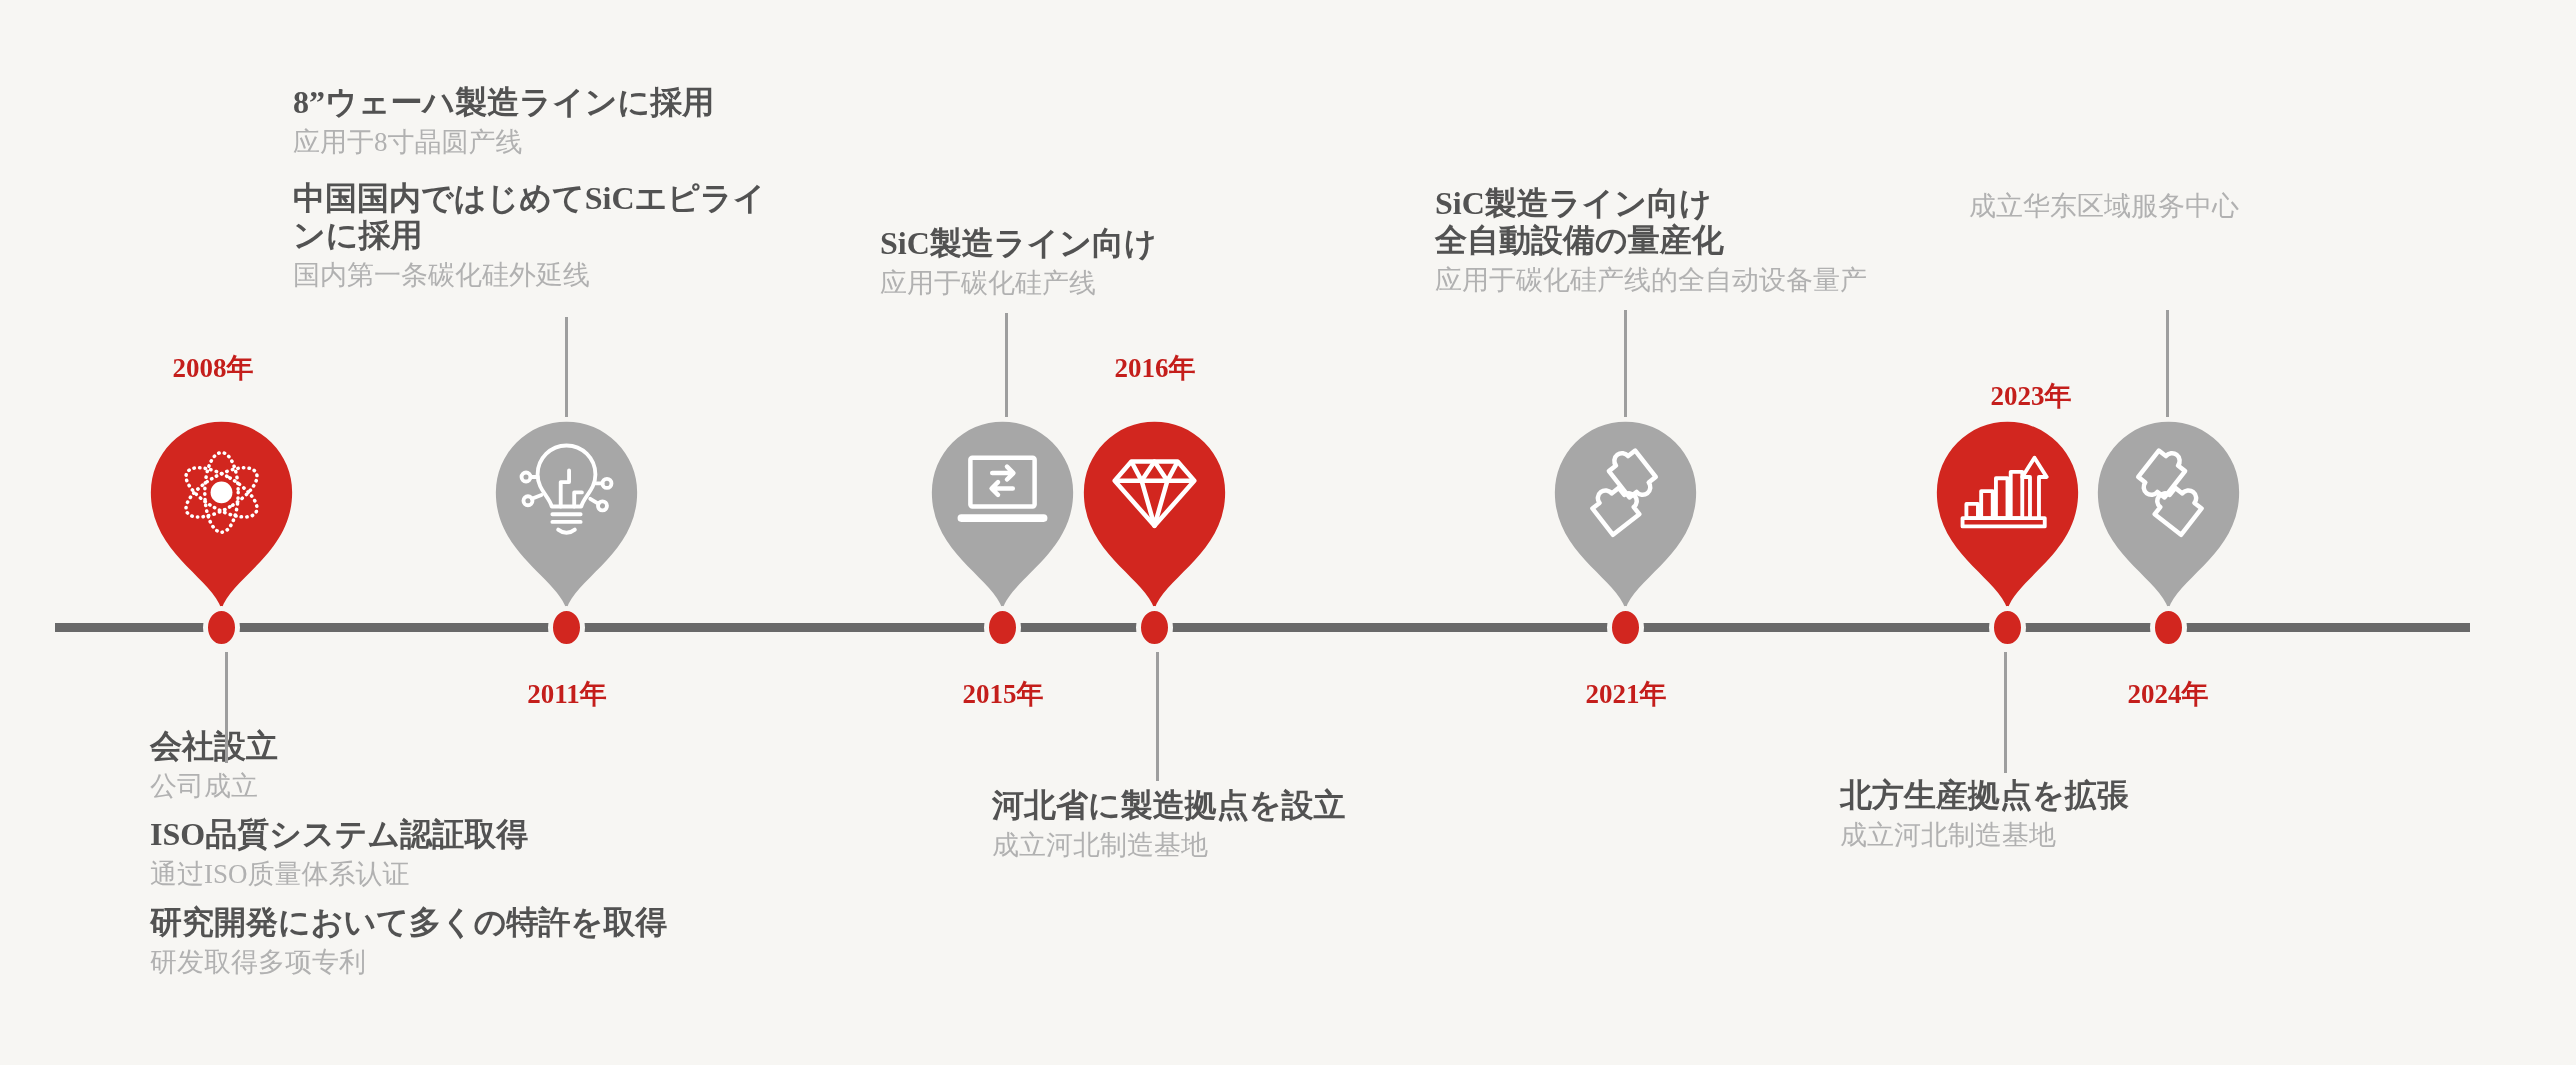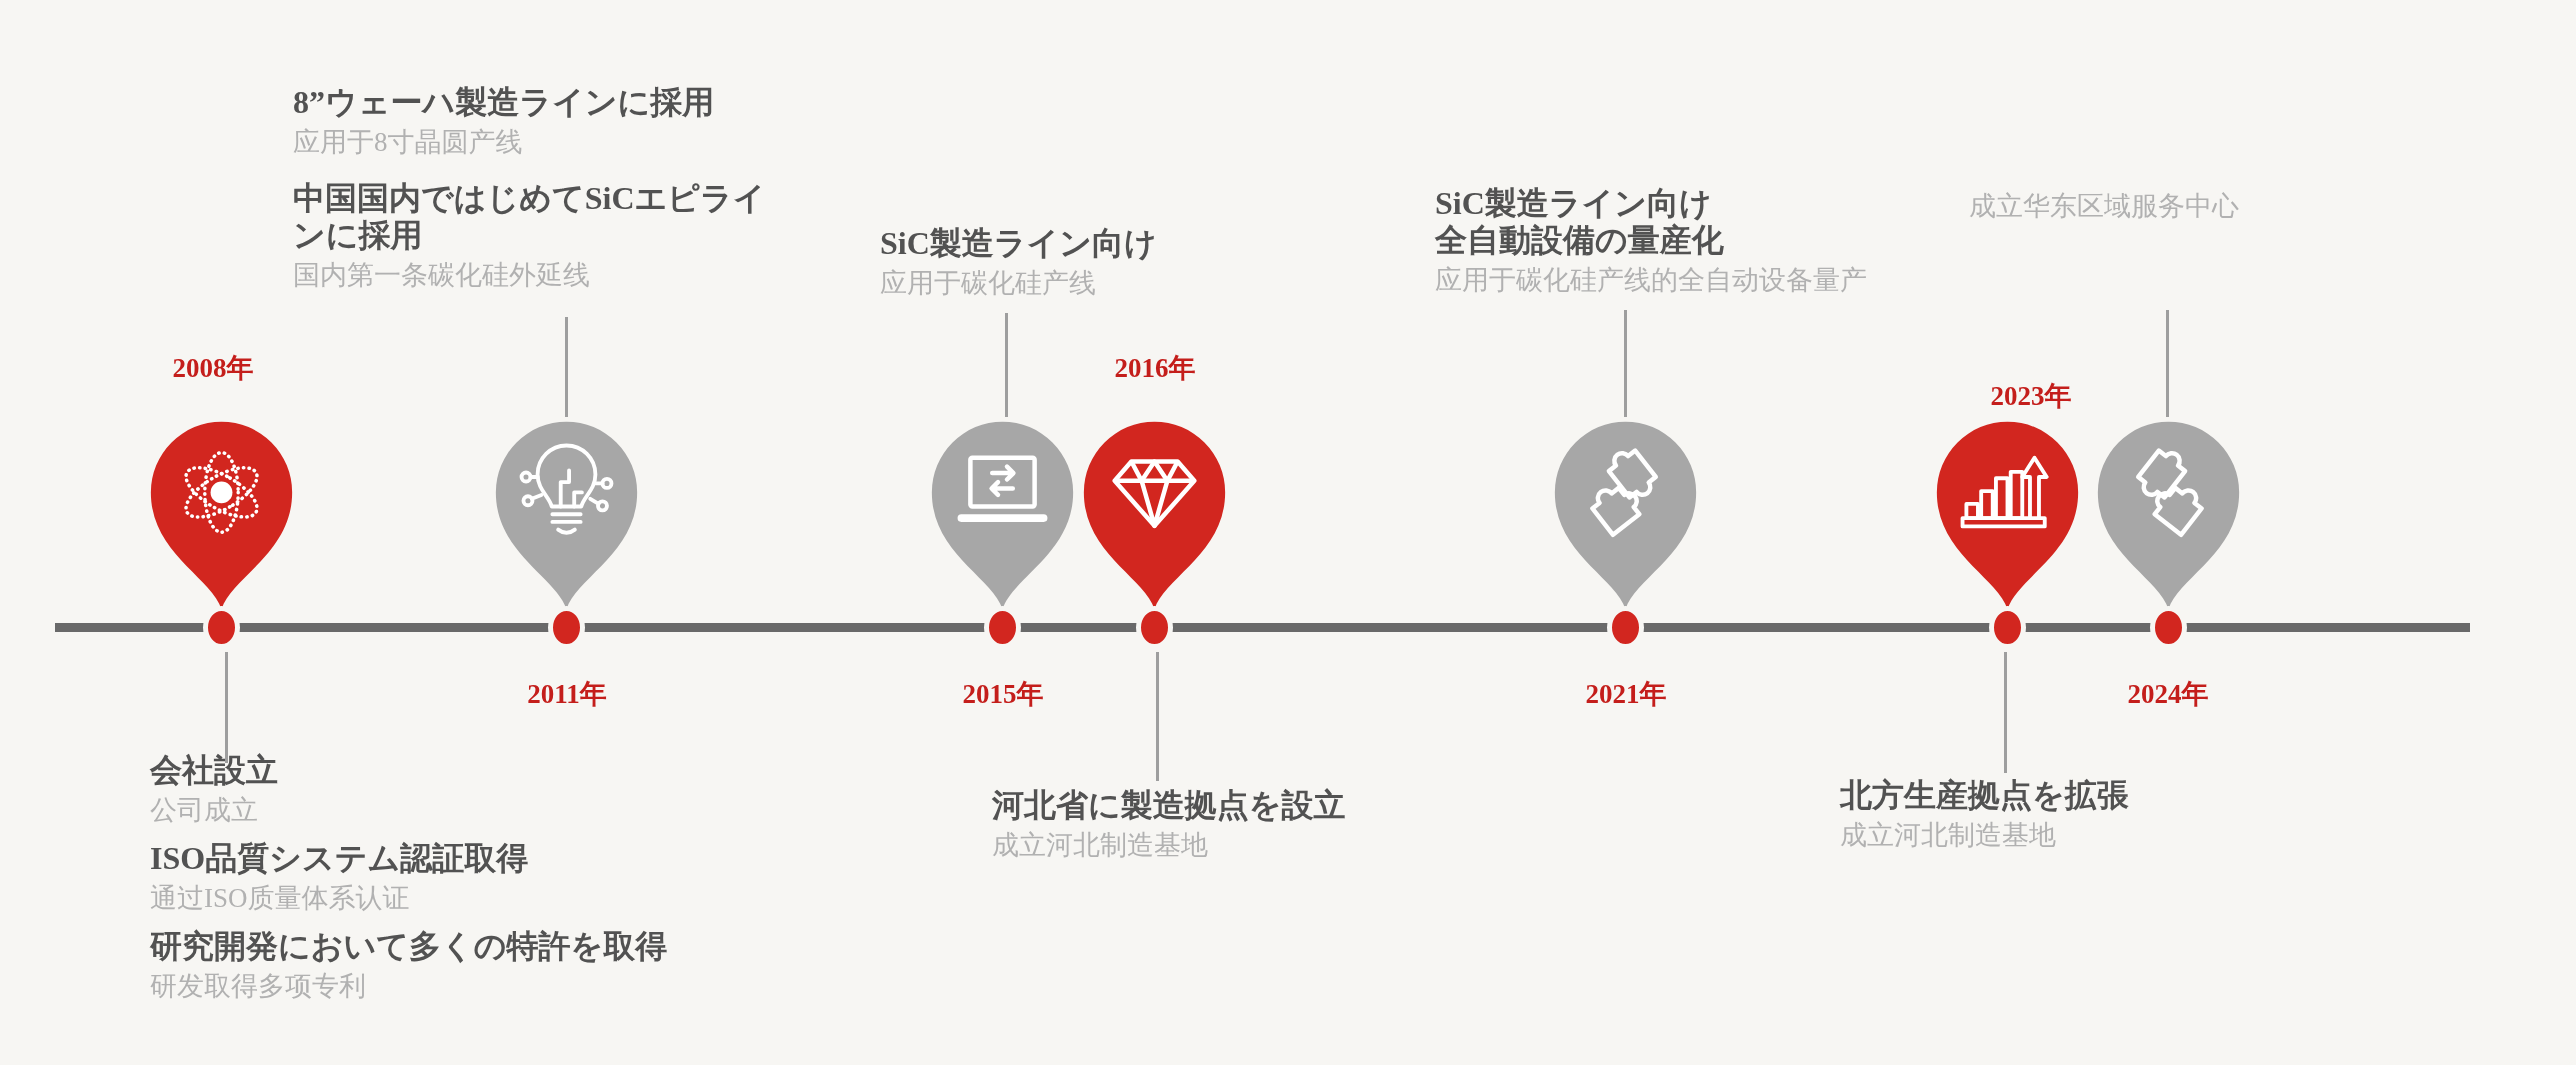--- a/index.html
+++ b/index.html
@@ -107,21 +107,21 @@
 
   <div class="year" style="left:97px;top:350px;">2008年</div>
   <svg class="pin" style="left:147px;top:420px;" viewBox="0 0 232 296">
     <use href="#pinShape" class="pin-red"></use>
     <g class="ic" transform="translate(116,112)">
         <use href="#icon-atom"></use>
       </g>
   </svg>
   <div class="dot" style="left:203px;top:606px;"></div>
   <div class="conn" style="left:225px;top:652px;height:111px;"></div>
-  <div class="tb" style="left:150px;top:752px;width:805px;">
+  <div class="tb" style="left:150px;top:728px;width:805px;">
     <div class="item" style="margin-bottom:14px;">
       <div class="t">会社設立</div>
       <div class="s">公司成立</div>
     </div>
     <div class="item" style="margin-bottom:14px;">
       <div class="t">ISO品質システム認証取得</div>
       <div class="s">通过ISO质量体系认证</div>
     </div>
     <div class="item">
       <div class="t">研究開発において多くの特許を取得</div>

